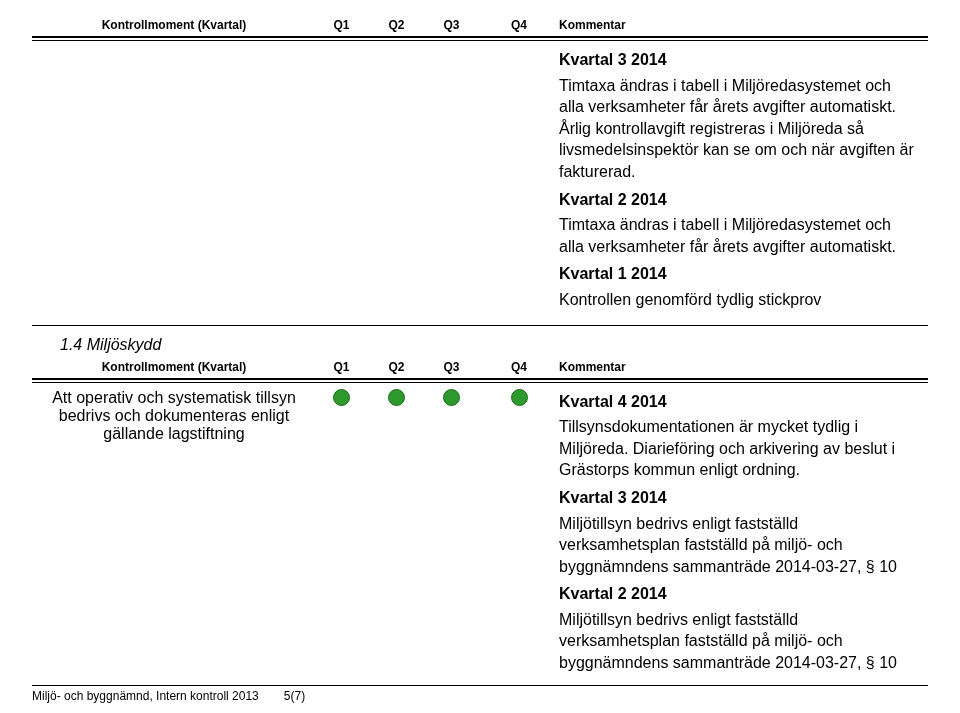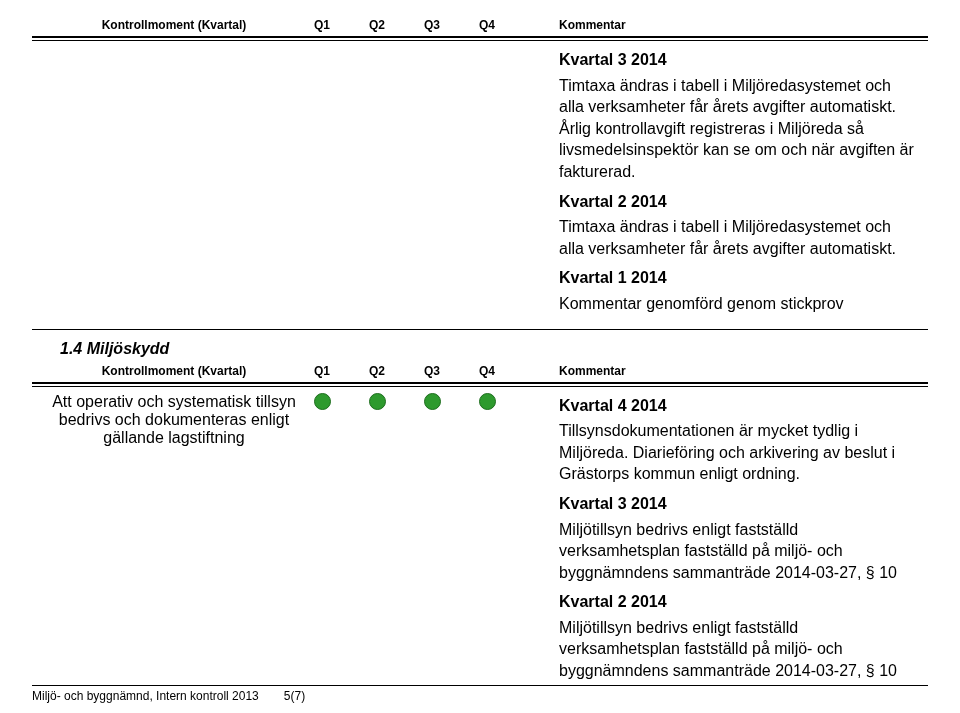--- a/index.html
+++ b/index.html
@@ -19,21 +19,21 @@
     padding: 18px 32px 0 32px;
   }
   .table-head {
     display: flex;
     align-items: flex-end;
     font-weight: bold;
     font-size: 12px;
     padding: 0 2px 4px 2px;
   }
   .col-desc { flex: 0 0 280px; text-align: center; }
-  .col-q { flex: 0 0 55px; }
+  .col-q { flex: 0 0 55px; text-align: center; }
   .col-q:nth-child(5) { flex: 0 0 80px; }
   .col-comment { flex: 1; }
   .rule-thick {
     border-top: 2px solid #000;
     height: 0;
     margin: 0;
   }
   .rule-thin {
     border-top: 1px solid #000;
     height: 0;
@@ -51,30 +51,28 @@
     width: 15px;
     height: 15px;
     border-radius: 50%;
     background: #2e9a2e;
     border: 1px solid #1e6e1e;
     display: inline-block;
   }
   .comment-block { line-height: 1.35; }
   .comment-block .heading {
     font-weight: bold;
-    margin-top: 8px;
     margin-bottom: 4px;
   }
   .comment-block .heading:first-child { margin-top: 2px; }
   .comment-block p { margin: 0 12px 6px 0; }
   .section-title {
     font-style: italic;
     font-size: 16px;
     margin: 10px 0 6px 28px;
-    font-weight: bold;
   }
   .footer {
     position: absolute;
     left: 32px;
     right: 32px;
     bottom: 10px;
   }
   .footer-line {
     border-top: 1px solid #000;
     margin-bottom: 3px;
@@ -107,21 +105,21 @@
     <div class="col-q"></div>
     <div class="col-q"></div>
     <div class="col-q"></div>
     <div class="col-q"></div>
     <div class="col-comment comment-block">
       <div class="heading">Kvartal 3 2014</div>
       <p>Timtaxa ändras i tabell i Miljöredasystemet och alla verksamheter får årets avgifter automatiskt. Årlig kontrollavgift registreras i Miljöreda så livsmedelsinspektör kan se om och när avgiften är fakturerad.</p>
       <div class="heading">Kvartal 2 2014</div>
       <p>Timtaxa ändras i tabell i Miljöredasystemet och alla verksamheter får årets avgifter automatiskt.</p>
       <div class="heading">Kvartal 1 2014</div>
-      <p>Kommentar genomförd genom stickprov</p>
+      <p>Kontrollen genomförd tydlig stickprov</p>
     </div>
   </div>
   <div class="rule-thin"></div>
 
   <div class="section-title">1.4 Miljöskydd</div>
 
   <div class="table-head">
     <div class="col-desc">Kontrollmoment (Kvartal)</div>
     <div class="col-q">Q1</div>
     <div class="col-q">Q2</div>

